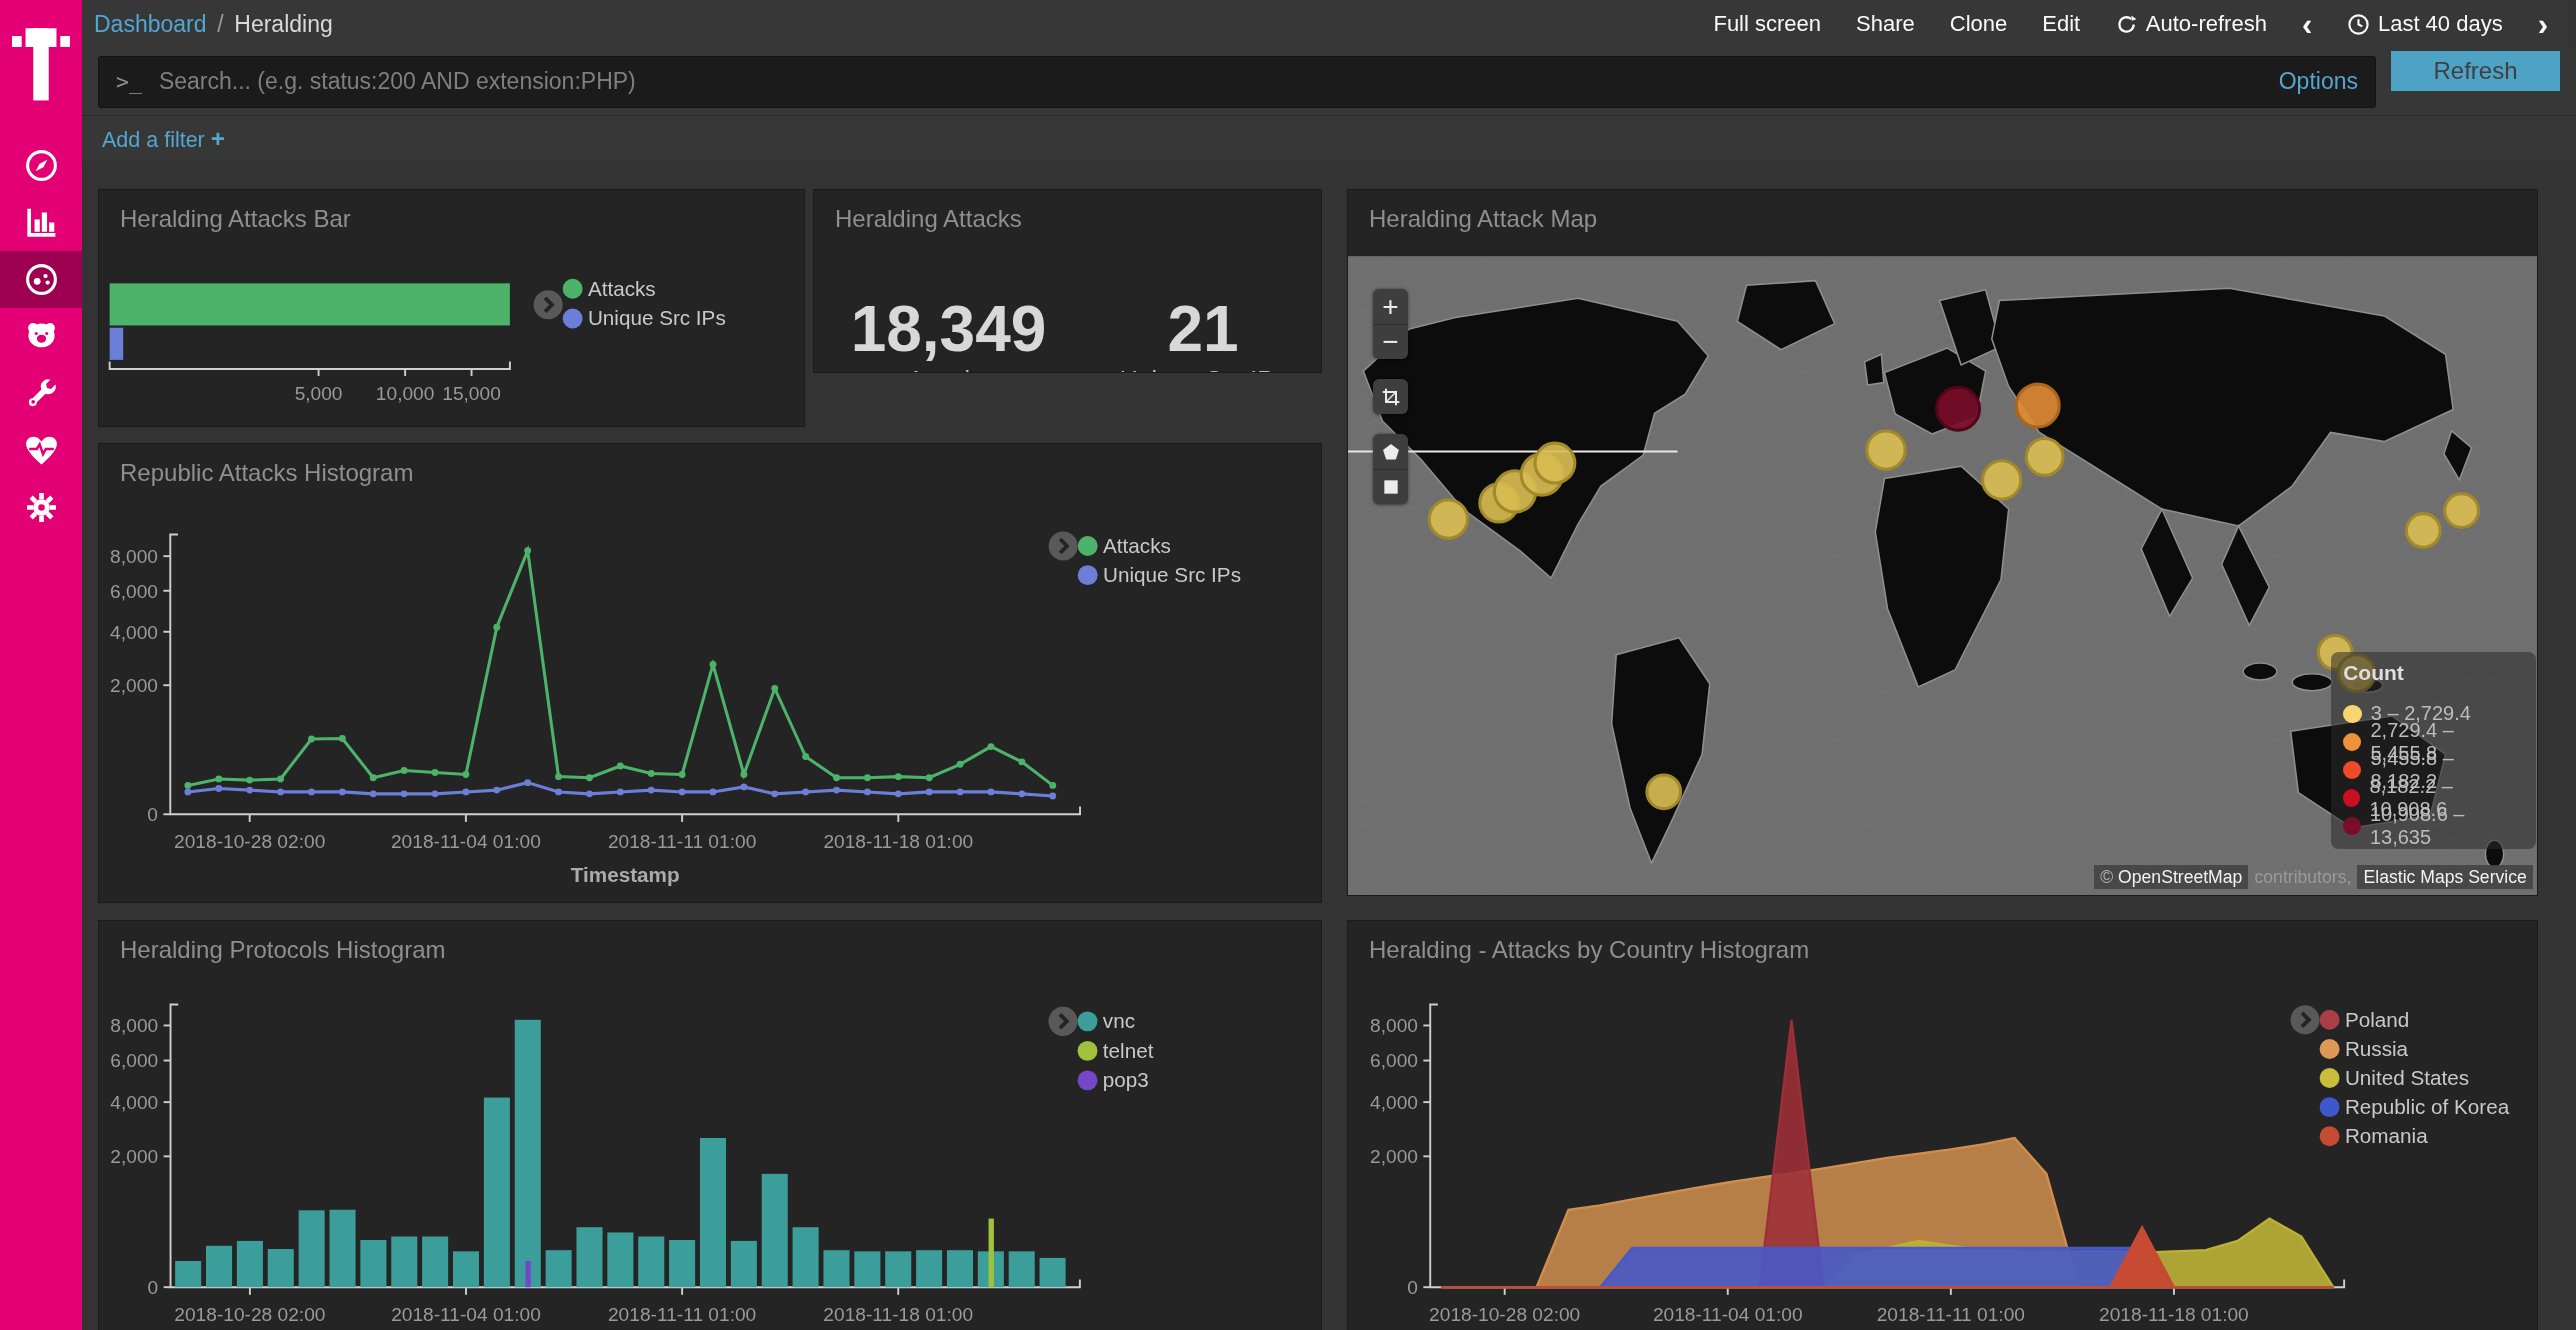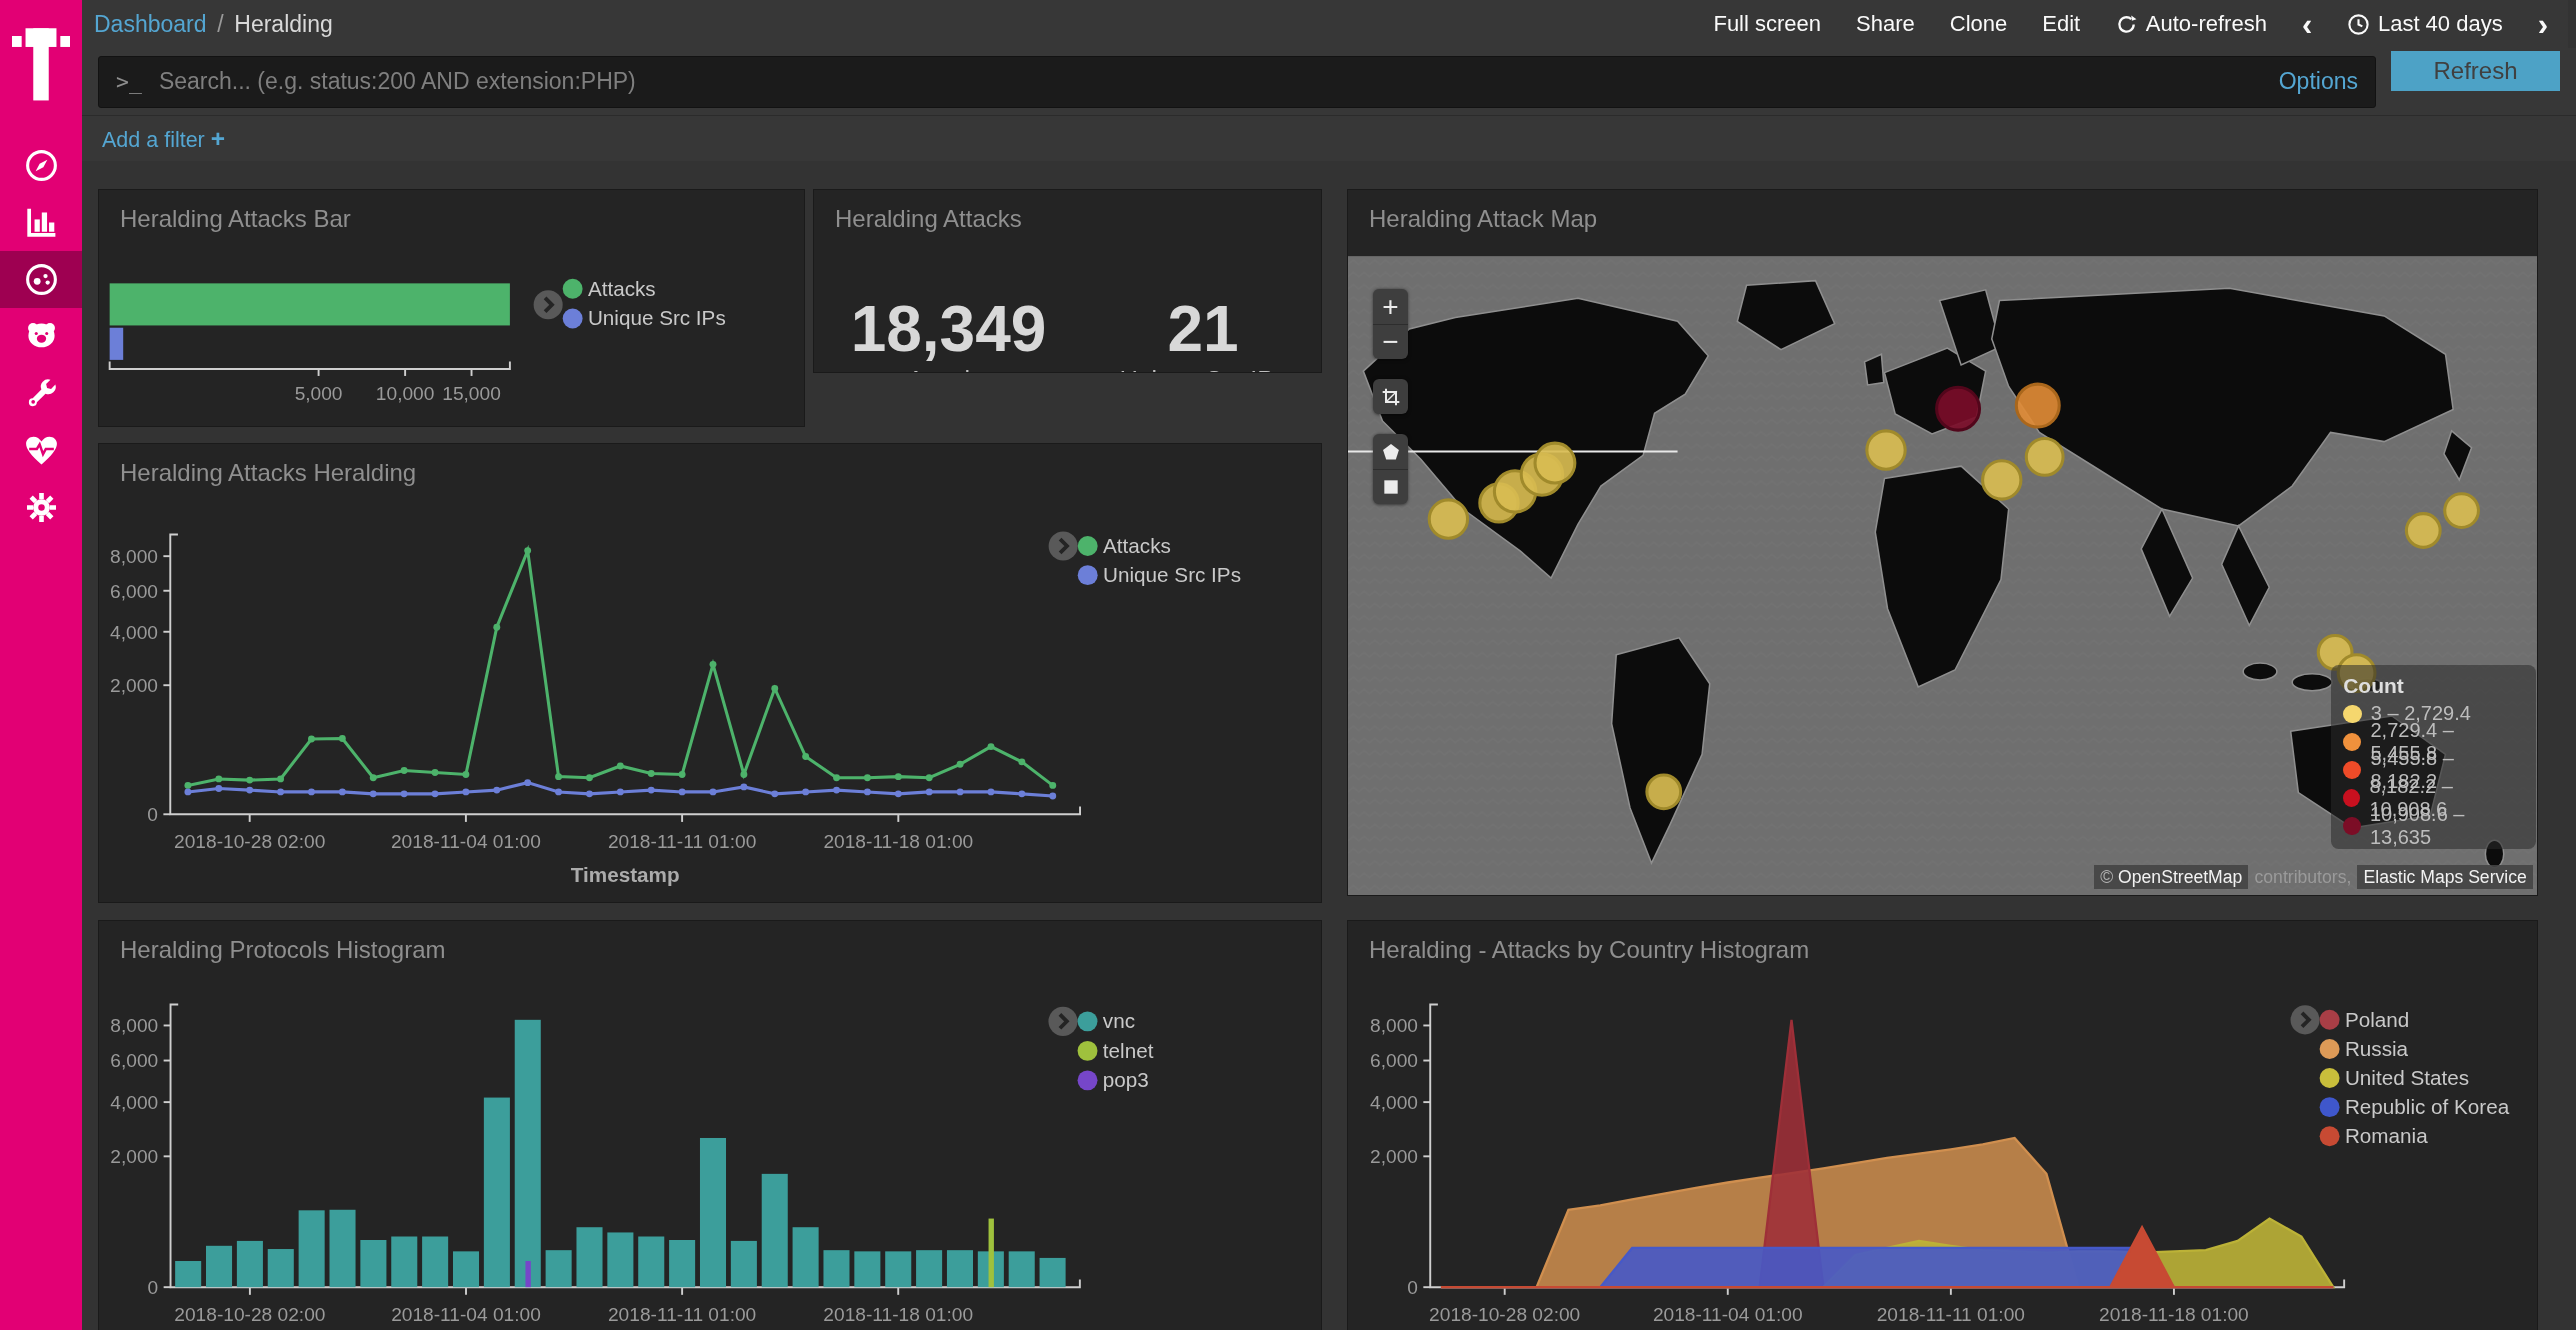--- a/index.html
+++ b/index.html
@@ -59,21 +59,21 @@
   
   .maparea{position:absolute;left:0;top:66px;width:1191px;height:641px}
   .map-controls{position:absolute;left:25px;top:33px;width:35px;z-index:5}
   .mc-group{background:#3e3e3e;border-radius:6.1px;overflow:hidden;margin-bottom:20px;box-shadow:0 0.8px 3.1px rgba(0,0,0,.5)}
   .mc-btn{width:35px;height:35px;display:flex;align-items:center;justify-content:center;color:#ececec;
     font-size:28px;cursor:pointer}
   .mc-btn + .mc-btn{border-top:0.8px solid #2d2d2d}
   .mc-btn svg{width:20px;height:20px}
   .map-legend{position:absolute;right:3.1px;bottom:48px;width:205px;background:rgba(42,42,42,.55);
     border-radius:7.7px;padding:9.2px 12.3px;z-index:5}
-  .map-legend .lt{color:#dedede;font-size:21px;font-weight:700;margin-bottom:2px}
+  .map-legend .lt{color:#dedede;font-size:21px;font-weight:700;margin-bottom:15px}
   .lrow{display:flex;align-items:center;gap:9.2px;height:28px}
   .ldot{width:18.4px;height:18.4px;border-radius:50%}
   .lrow span{color:#bdbdbd;font-size:20px}
   .map-attr{position:absolute;right:6.1px;bottom:7.7px;z-index:5;font-size:17.6px;color:#9a9a9a;display:flex;gap:6.1px;align-items:center}
   .chip{background:rgba(68,68,68,.9);padding:1.5px 6.1px}
   .chip .c1{color:#b0b0b0}.chip .c2{color:#f2f2f2}
 </style>
 </head>
 <body>
 
@@ -323,21 +323,21 @@
 
     <div class="map-attr">
       <span class="chip"><span class="c1">©</span> <span class="c2">OpenStreetMap</span></span>
       <span>contributors,</span>
       <span class="chip"><span class="c2">Elastic Maps Service</span></span>
     </div>
   </div>
 </div>
 
 <div class="panel" id="panelD">
-  <div class="ptitle">Heralding Attacks Heralding</div>
+  <div class="ptitle">Republic Attacks Histogram</div>
   <svg class="chart-svg" id="line-svg" width="1224" height="460" viewBox="0 0 1597 600">
       <path d="M103 118 H93 V483 H1280 V473" stroke="#cfcfcf" stroke-width="2.5" fill="none"></path>
       <line x1="84" y1="483" x2="93" y2="483" stroke="#cfcfcf" stroke-width="2.5"></line>
       <text x="77" y="492" fill="#9a9a9a" font-size="25" text-anchor="end">0</text>
       <line x1="84" y1="314.63329608362824" x2="93" y2="314.63329608362824" stroke="#cfcfcf" stroke-width="2.5"></line>
       <text x="77" y="323.63329608362824" fill="#9a9a9a" font-size="25" text-anchor="end">2,000</text>
       <line x1="84" y1="244.89352386941175" x2="93" y2="244.89352386941175" stroke="#cfcfcf" stroke-width="2.5"></line>
       <text x="77" y="253.89352386941175" fill="#9a9a9a" font-size="25" text-anchor="end">4,000</text>
       <line x1="84" y1="191.38031451393823" x2="93" y2="191.38031451393823" stroke="#cfcfcf" stroke-width="2.5"></line>
       <text x="77" y="200.38031451393823" fill="#9a9a9a" font-size="25" text-anchor="end">6,000</text>

